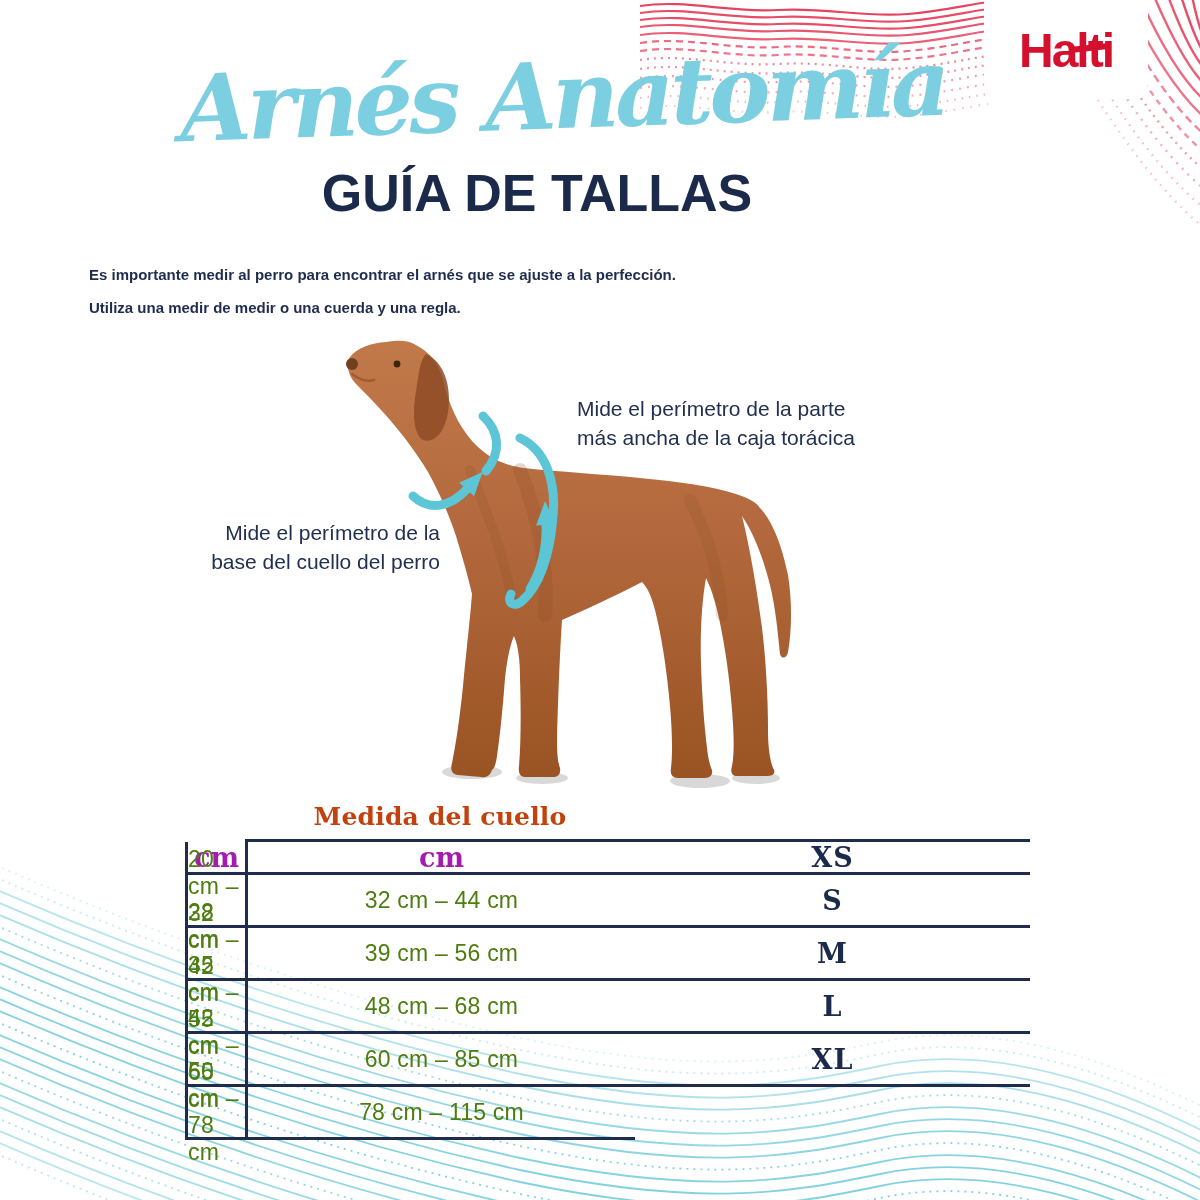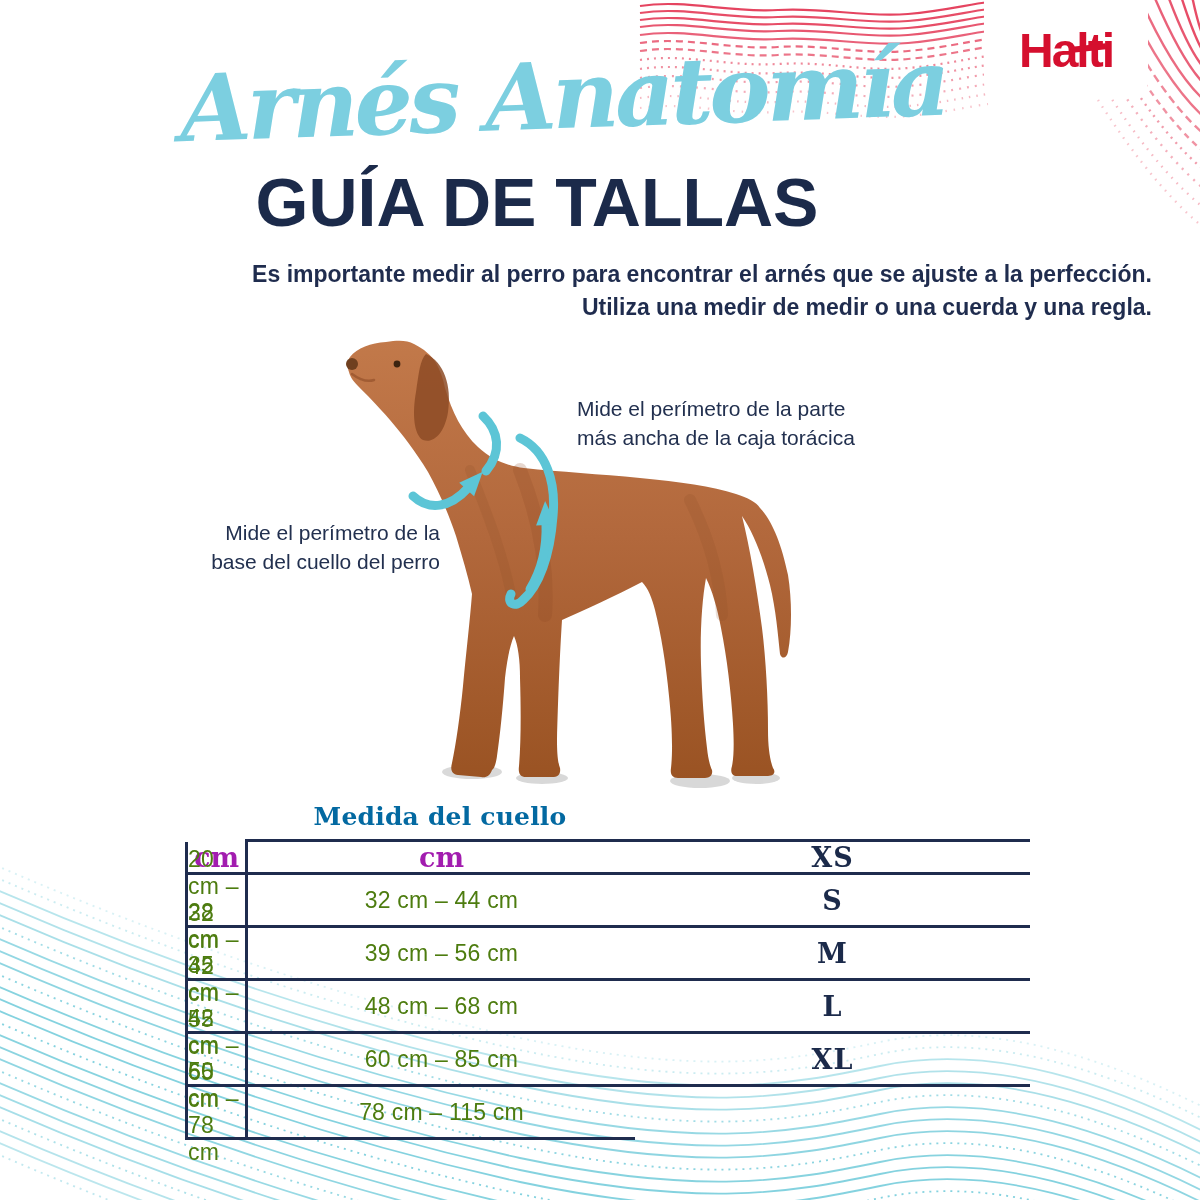--- a/index.html
+++ b/index.html
@@ -13,39 +13,39 @@
   .halti-text{font-family:"Liberation Sans",sans-serif;font-weight:700;font-size:48px;
               color:#d50f2e;letter-spacing:-2px;padding-top:2px;}
   .halti-bar{position:absolute;left:88px;top:45px;width:34px;height:6px;background:#d50f2e;
              transform:rotate(-6deg);}
 
   
   .script-title{position:absolute;left:563px;top:42px;transform:translateX(-50%) rotate(-2deg);
                 font-family:"DejaVu Serif",serif;font-style:italic;font-weight:700;
                 font-size:92px;letter-spacing:-4px;color:#7ccfe0;white-space:nowrap;z-index:2;}
   .main-title{position:absolute;left:537px;top:163px;transform:translateX(-50%);
-              font-weight:700;font-size:68px;letter-spacing:0;color:#1b2a4a;white-space:nowrap;z-index:2;}
-
-  
-  .intro{position:absolute;left:612px;top:258px;transform:translateX(-50%);width:1080px;
-         text-align:right;font-size:23px;line-height:33px;font-weight:700;color:#1f2c4e;z-index:2;}
+              font-weight:700;font-size:52px;letter-spacing:0;color:#1b2a4a;white-space:nowrap;z-index:2;}
+
+  
+  .intro{position:absolute;left:629px;top:258px;transform:translateX(-50%);width:1080px;
+         text-align:left;font-size:15px;line-height:33px;font-weight:700;color:#1f2c4e;z-index:2;}
 
   
   .note{position:absolute;font-size:21px;line-height:29px;font-weight:500;color:#22304f;z-index:2;}
   .note-chest{left:577px;top:394px;text-align:left;}
   .note-neck{left:178px;top:518px;width:262px;text-align:right;}
 
   
   .size-table{position:absolute;left:185px;top:793px;width:845px;height:347px;z-index:2;
               display:grid;grid-template-columns:60px 390px 395px;
               grid-template-rows:49px 33px repeat(5,53px);box-sizing:border-box;}
   .size-table>div{display:flex;align-items:center;justify-content:center;box-sizing:border-box;}
   .bL{border-left:3px solid #1f2c4e;}
   .bB{border-bottom:3px solid #1f2c4e;}
-  .th{font-family:"DejaVu Serif",serif;font-weight:700;font-size:25px;color:#0369a1;letter-spacing:.2px;}
+  .th{font-family:"DejaVu Serif",serif;font-weight:700;font-size:25px;color:#c2410c;letter-spacing:.2px;}
   .unit{font-family:"DejaVu Serif",serif;font-weight:700;font-size:27px;color:#a21caf;}
   .sz{font-family:"DejaVu Serif",serif;font-weight:700;font-size:27px;color:#1b2a4a;letter-spacing:1px;}
   .val{font-weight:400;font-size:23px;color:#4d7c0f;letter-spacing:.2px;}
 </style>
 </head>
 <body>
 
 <div class="canvas">
 
   <svg class="bg" width="1200" height="1200" viewBox="0 0 1200 1200">

